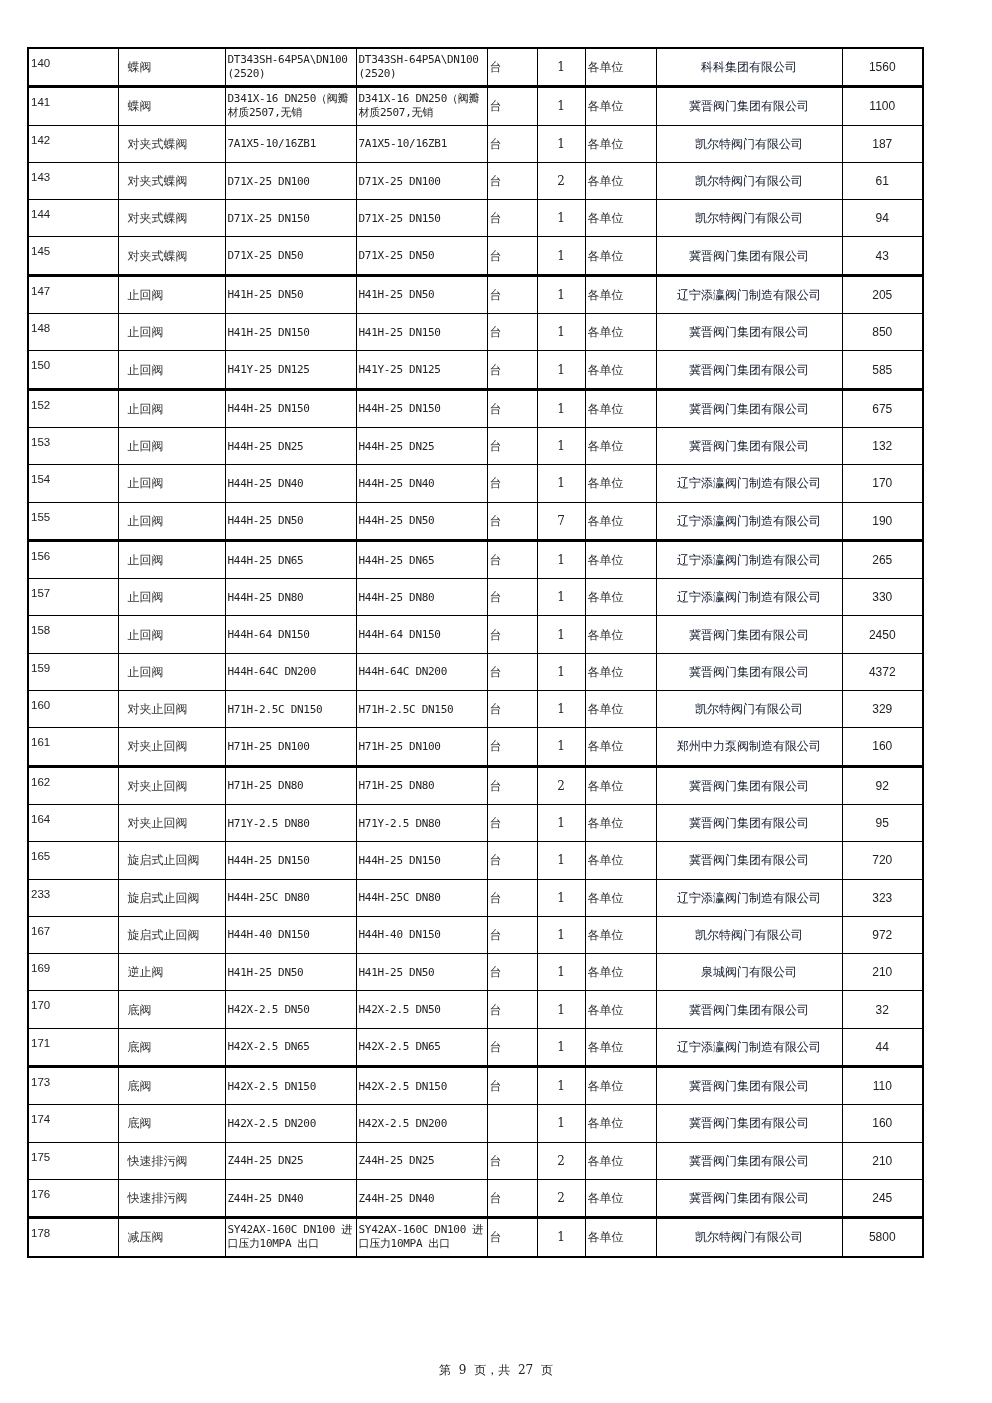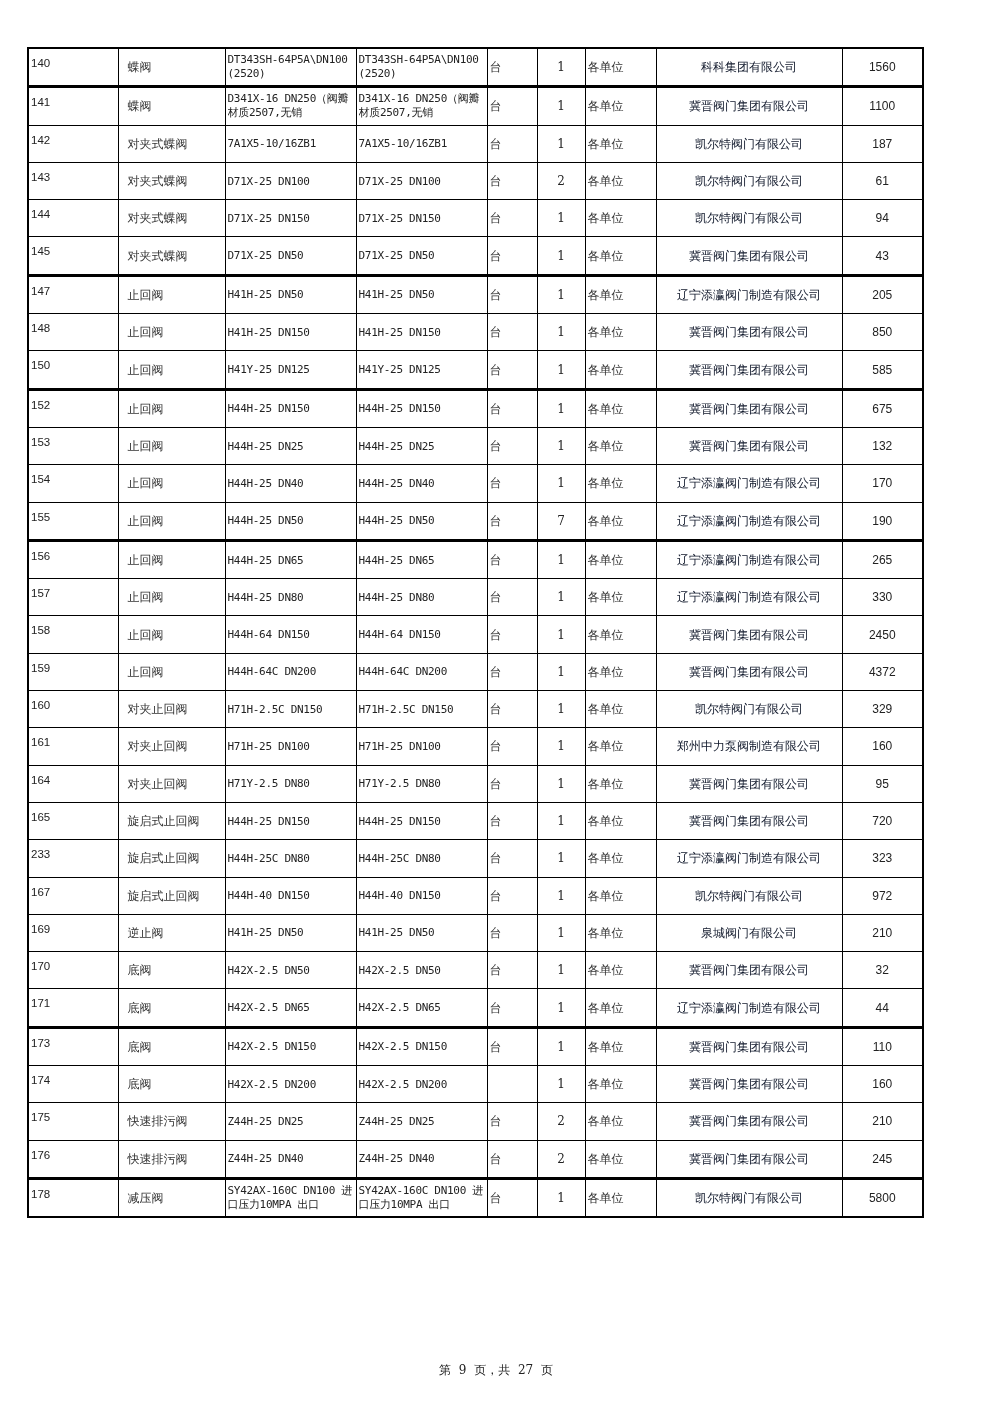--- a/index.html
+++ b/index.html
@@ -317,20 +317,35 @@
         </td>
         <td class="spec">
           <span class="wrap" style="line-height: 29px;">H71H-25 DN100</span>
         </td>
         <td class="unit">台</td>
         <td class="qty">1</td>
         <td class="dept">各单位</td>
         <td class="supp">郑州中力泵阀制造有限公司</td>
         <td class="price">160</td>
       </tr>
+      <tr class="thick">
+        <td class="no">162</td>
+        <td class="name">对夹止回阀</td>
+        <td class="spec">
+          <span class="wrap" style="line-height: 29px;">H71H-25 DN80</span>
+        </td>
+        <td class="spec">
+          <span class="wrap" style="line-height: 29px;">H71H-25 DN80</span>
+        </td>
+        <td class="unit">台</td>
+        <td class="qty">2</td>
+        <td class="dept">各单位</td>
+        <td class="supp">冀晋阀门集团有限公司</td>
+        <td class="price">92</td>
+      </tr>
       <tr>
         <td class="no">164</td>
         <td class="name">对夹止回阀</td>
         <td class="spec">
           <span class="wrap" style="line-height: 29px;">H71Y-2.5 DN80</span>
         </td>
         <td class="spec">
           <span class="wrap" style="line-height: 29px;">H71Y-2.5 DN80</span>
         </td>
         <td class="unit">台</td>

